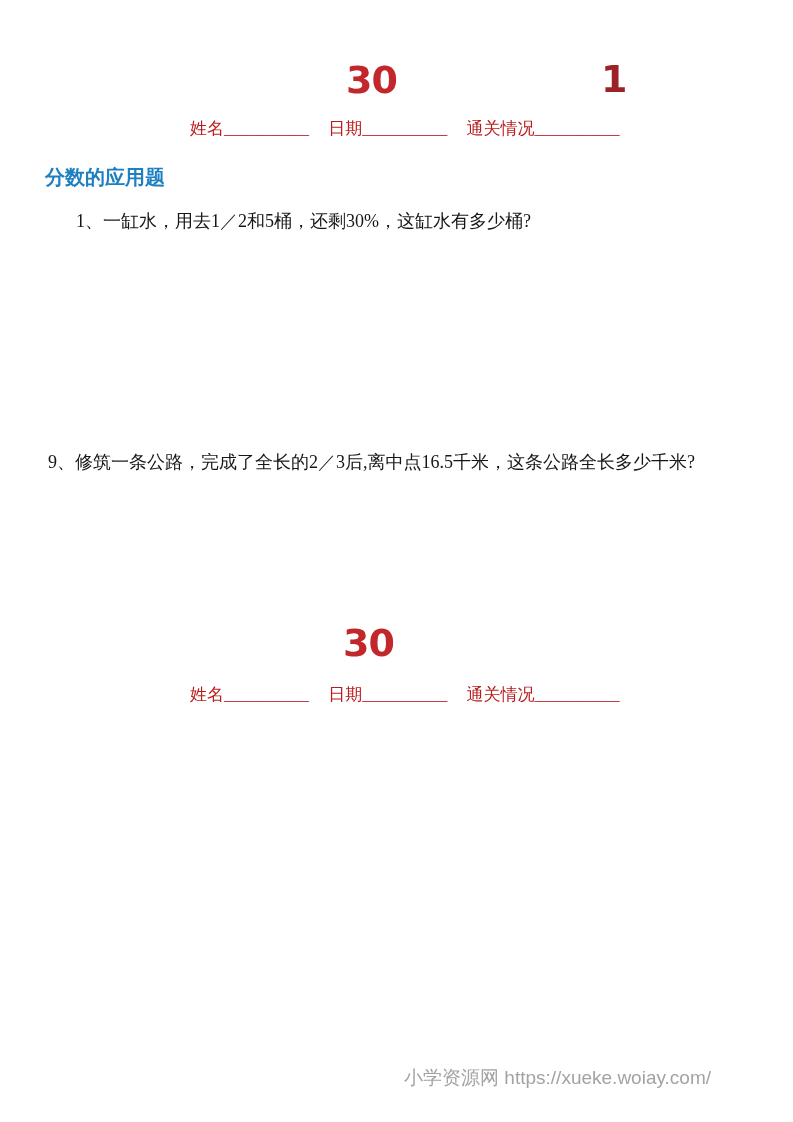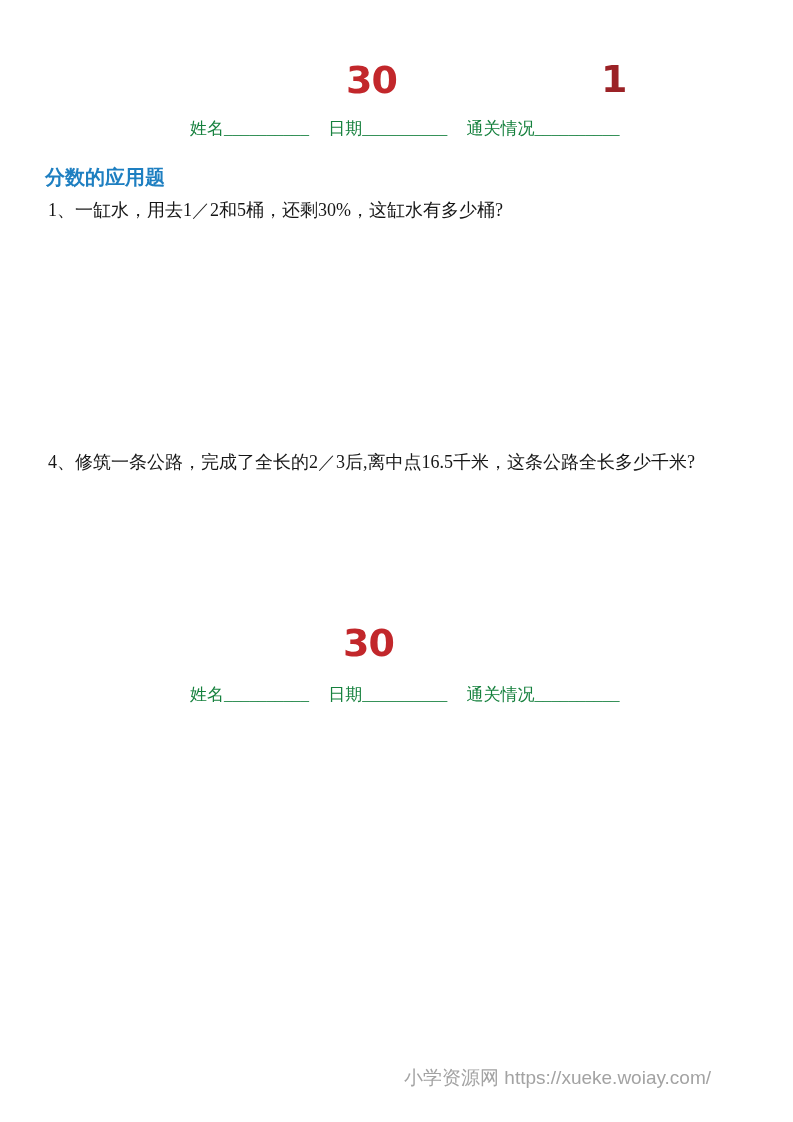--- a/index.html
+++ b/index.html
@@ -36,21 +36,21 @@
     font-size: 38px;
     line-height: 1;
     color: var(--page-red, #9b2226);
   }
   .info-row {
     position: absolute;
     left: 190px;
     white-space: nowrap;
     font-size: 17px;
     line-height: 1.3;
-    color: #15803d;
+    color: #b91c1c;
   }
   .info-row-1 { top: 118px; }
   .info-row-2 { top: 684px; }
   .info-field { margin-right: 15px; }
   .info-field:last-child { margin-right: 0; }
   .section-title {
     position: absolute;
     left: 45px;
     top: 164px;
     margin: 0;
@@ -63,21 +63,21 @@
   .question {
     position: absolute;
     left: 48px;
     width: 718px;
     margin: 0;
     font-size: 18px;
     line-height: 2.2;
     color: #161616;
     text-align: justify;
   }
-  .q1 { top: 191px; }
+  .q1 { top: 202px; margin-left: 28px; }
   .q2 { top: 318px; }
   .q3 { top: 443px; }
   .q4 { top: 751px; }
   .q5 { top: 881px; }
   .footer {
     position: absolute;
     left: 0;
     top: 1066px;
     width: 100%;
     text-align: right;
@@ -98,21 +98,21 @@
 
   <div class="info-row info-row-1">
     <span class="info-field">姓名__________</span>
     <span class="info-field">日期__________</span>
     <span class="info-field">通关情况__________</span>
   </div>
 
   <h2 class="section-title">分数的应用题</h2>
 
   <p class="question q1">1、一缸水，用去1／2和5桶，还剩30%，这缸水有多少桶?</p>
-  <p class="question q3">4、修筑一条公路，完成了全长的2／3后,离中点16.5千米，这条公路全长多少千米?</p>
+  <p class="question q3">9、修筑一条公路，完成了全长的2／3后,离中点16.5千米，这条公路全长多少千米?</p>
 
   <div class="score score-2">30</div>
 
   <div class="info-row info-row-2">
     <span class="info-field">姓名__________</span>
     <span class="info-field">日期__________</span>
     <span class="info-field">通关情况__________</span>
   </div>
 
 

